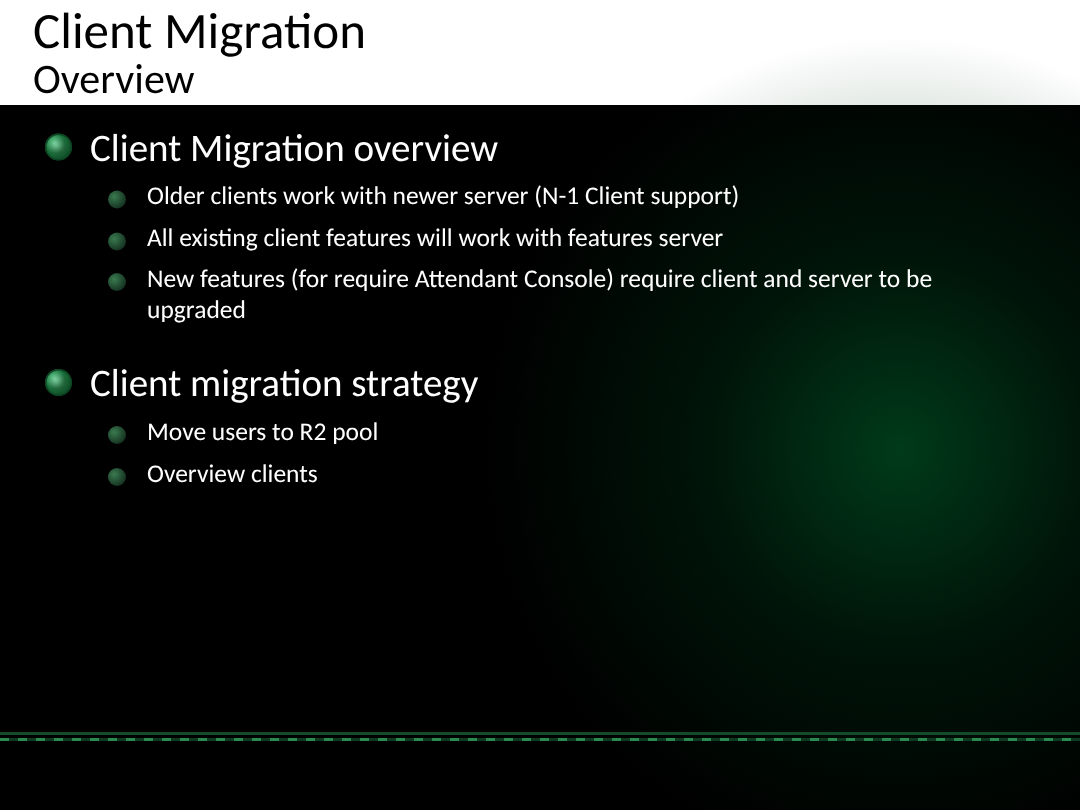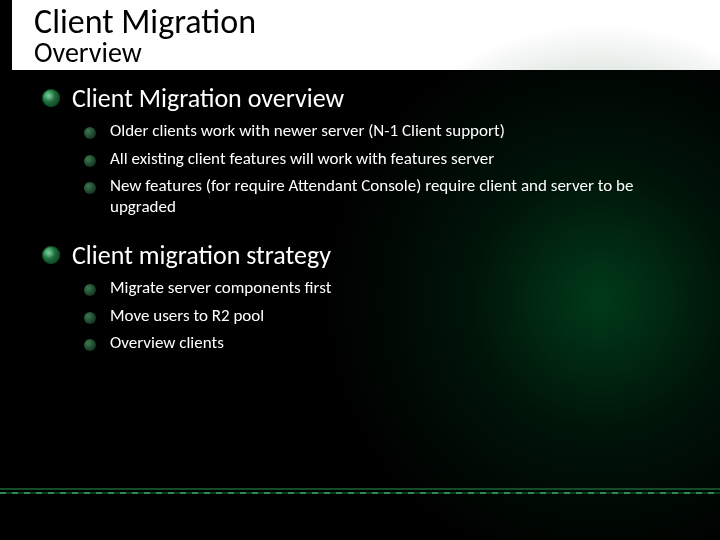--- a/index.html
+++ b/index.html
@@ -22,21 +22,20 @@
       rgba(0, 90, 40, 0.65) 0%,
       rgba(0, 60, 25, 0.35) 30%,
       rgba(0, 0, 0, 0) 65%);
     pointer-events: none;
   }
   .slide {
     position: relative;
     width: 100%;
     height: 100%;
     box-sizing: border-box;
-    padding-left: 12px;
   }
   .title-band {
     background: #fff;
     padding: 4px 22px 2px 22px;
   }
   .title {
     font-size: 34px;
     font-weight: 400;
     color: #000;
     letter-spacing: 0px;
@@ -147,21 +146,20 @@
         <li>New features (for require Attendant Console) require client and server to be upgraded</li>
       </ul>
     </div>
 
     <div class="sec">
       <div class="sec-head">
         <span class="bullet-ring"></span>
         <span class="sec-head-text">Client migration strategy</span>
       </div>
       <ul class="sub-list">
-        <li>Migrate server components first</li>
         <li>Move users to R2 pool</li>
         <li>Overview clients</li>
       </ul>
     </div>
 
   </div>
 
   <div class="footer-bar">
     <div class="line-dark"></div>
     <div class="line-light"></div>

